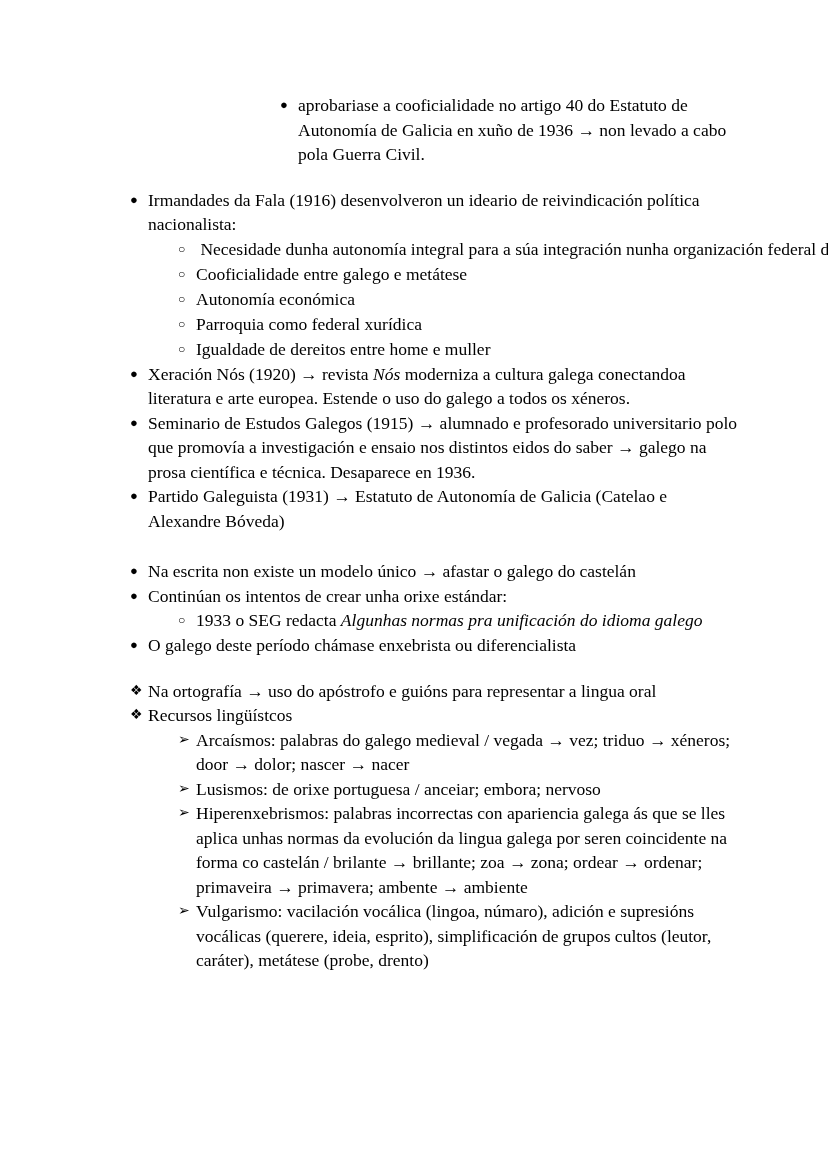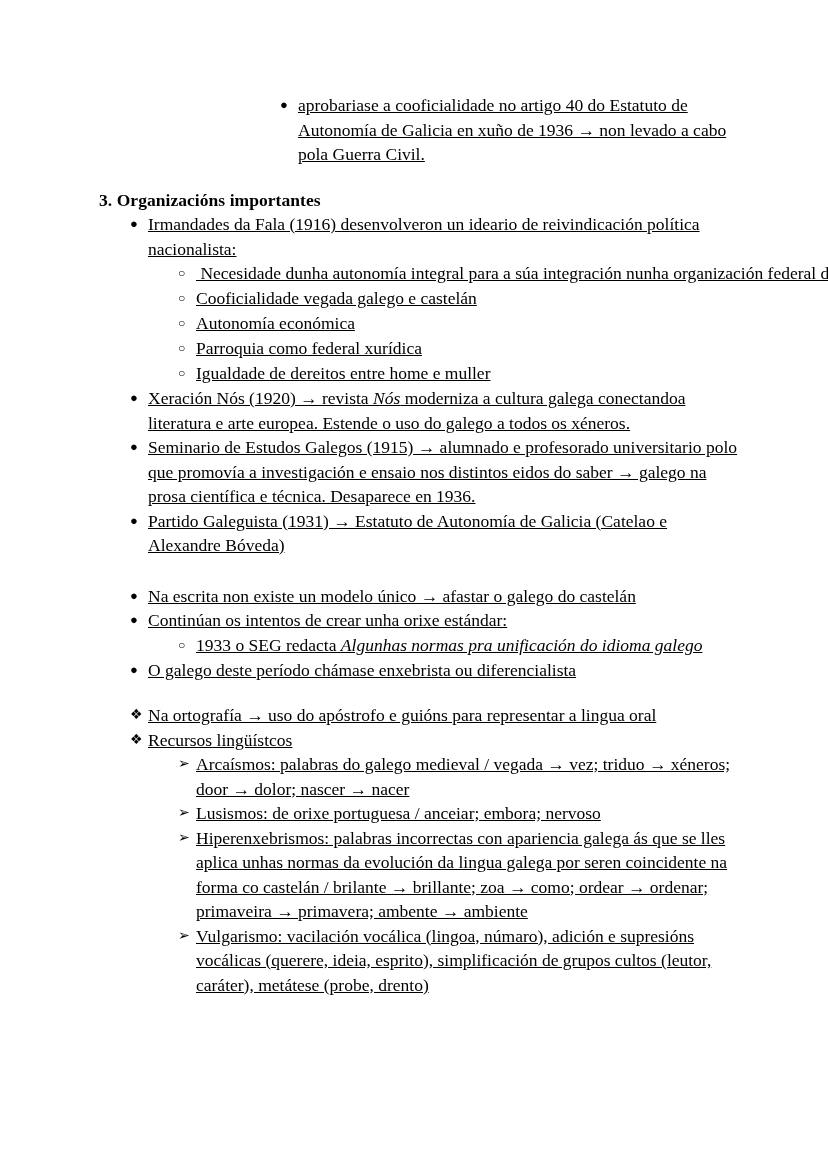--- a/index.html
+++ b/index.html
@@ -42,21 +42,20 @@
     font-size: 17.5px;
     line-height: 24.5px;
   }
   .item .marker {
     flex: 0 0 auto;
     text-align: left;
     user-select: none;
   }
   .item .txt {
     flex: 1 1 auto;
-    text-decoration: underline;
   }
 
   
   .lvlA { margin-left: 181px; }
   .lvlA .marker { width: 18px; font-size: 13px; line-height: 24.5px; }
 
   
   .lvl1 { margin-left: 31px; }
   .lvl1 .marker { width: 18px; font-size: 13px; line-height: 24.5px; }
 
@@ -83,35 +82,34 @@
 <div class="page">
   <div class="content">
 
     <div class="item lvlA">
       <span class="marker">●</span>
       <span class="txt">aprobariase a cooficialidade no artigo 40 do Estatuto de Autonomía de Galicia en xuño de 1936 → non levado a cabo pola Guerra Civil.</span>
     </div>
 
     <div class="gap-md"></div>
 
-    <div class="heading">3. Organizacións importantes</div>
 
     <div class="item lvl1">
       <span class="marker">●</span>
       <span class="txt">Irmandades da Fala (1916) desenvolveron un ideario de reivindicación política nacionalista:</span>
     </div>
 
     <div class="item lvl2">
       <span class="marker">○</span>
       <span class="txt lead-space"> Necesidade dunha autonomía integral para a súa integración nunha organización federal da Península</span>
     </div>
 
     <div class="item lvl2">
       <span class="marker">○</span>
-      <span class="txt">Cooficialidade vegada galego e castelán</span>
+      <span class="txt">Cooficialidade entre galego e metátese</span>
     </div>
 
     <div class="item lvl2">
       <span class="marker">○</span>
       <span class="txt">Autonomía económica</span>
     </div>
 
     <div class="item lvl2">
       <span class="marker">○</span>
       <span class="txt">Parroquia como federal xurídica</span>
@@ -177,21 +175,21 @@
       <span class="txt">Arcaísmos: palabras do galego medieval / vegada → vez; triduo → xéneros; door → dolor; nascer → nacer</span>
     </div>
 
     <div class="item lvlR">
       <span class="marker">➢</span>
       <span class="txt">Lusismos: de orixe portuguesa / anceiar; embora; nervoso</span>
     </div>
 
     <div class="item lvlR">
       <span class="marker">➢</span>
-      <span class="txt">Hiperenxebrismos: palabras incorrectas con apariencia galega ás que se lles aplica unhas normas da evolución da lingua galega por seren coincidente na forma co castelán / brilante → brillante; zoa → como; ordear → ordenar; primaveira → primavera; ambente → ambiente</span>
+      <span class="txt">Hiperenxebrismos: palabras incorrectas con apariencia galega ás que se lles aplica unhas normas da evolución da lingua galega por seren coincidente na forma co castelán / brilante → brillante; zoa → zona; ordear → ordenar; primaveira → primavera; ambente → ambiente</span>
     </div>
 
     <div class="item lvlR">
       <span class="marker">➢</span>
       <span class="txt">Vulgarismo: vacilación vocálica (lingoa, númaro), adición e supresións vocálicas (querere, ideia, esprito), simplificación de grupos cultos (leutor, caráter), metátese (probe, drento)</span>
     </div>
 
   </div>
 </div>
 

